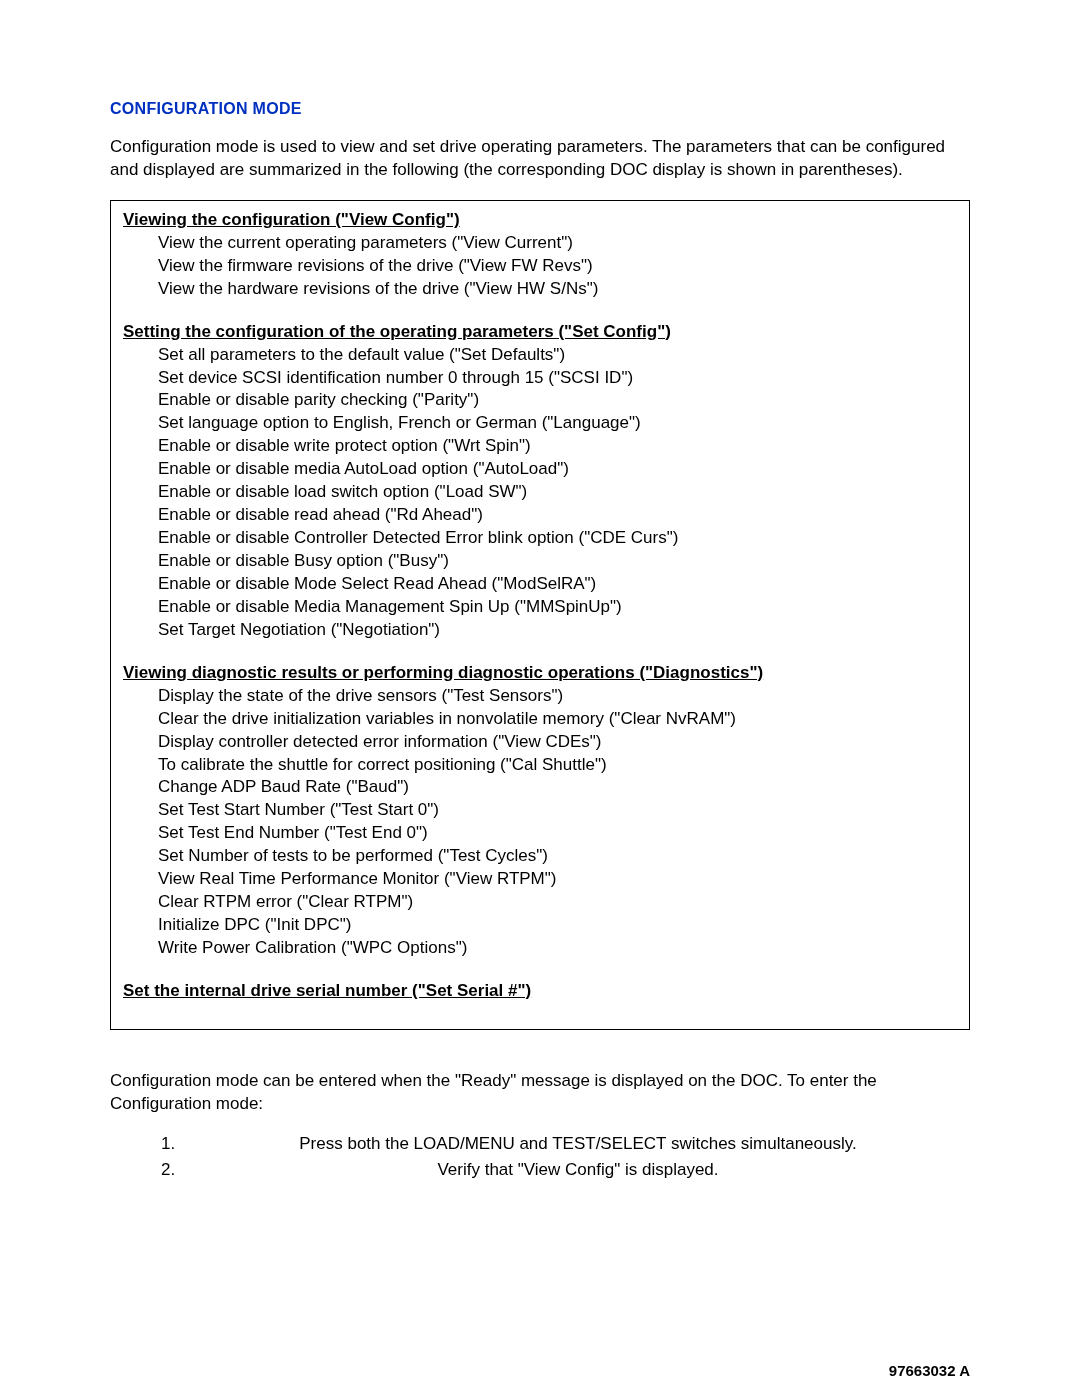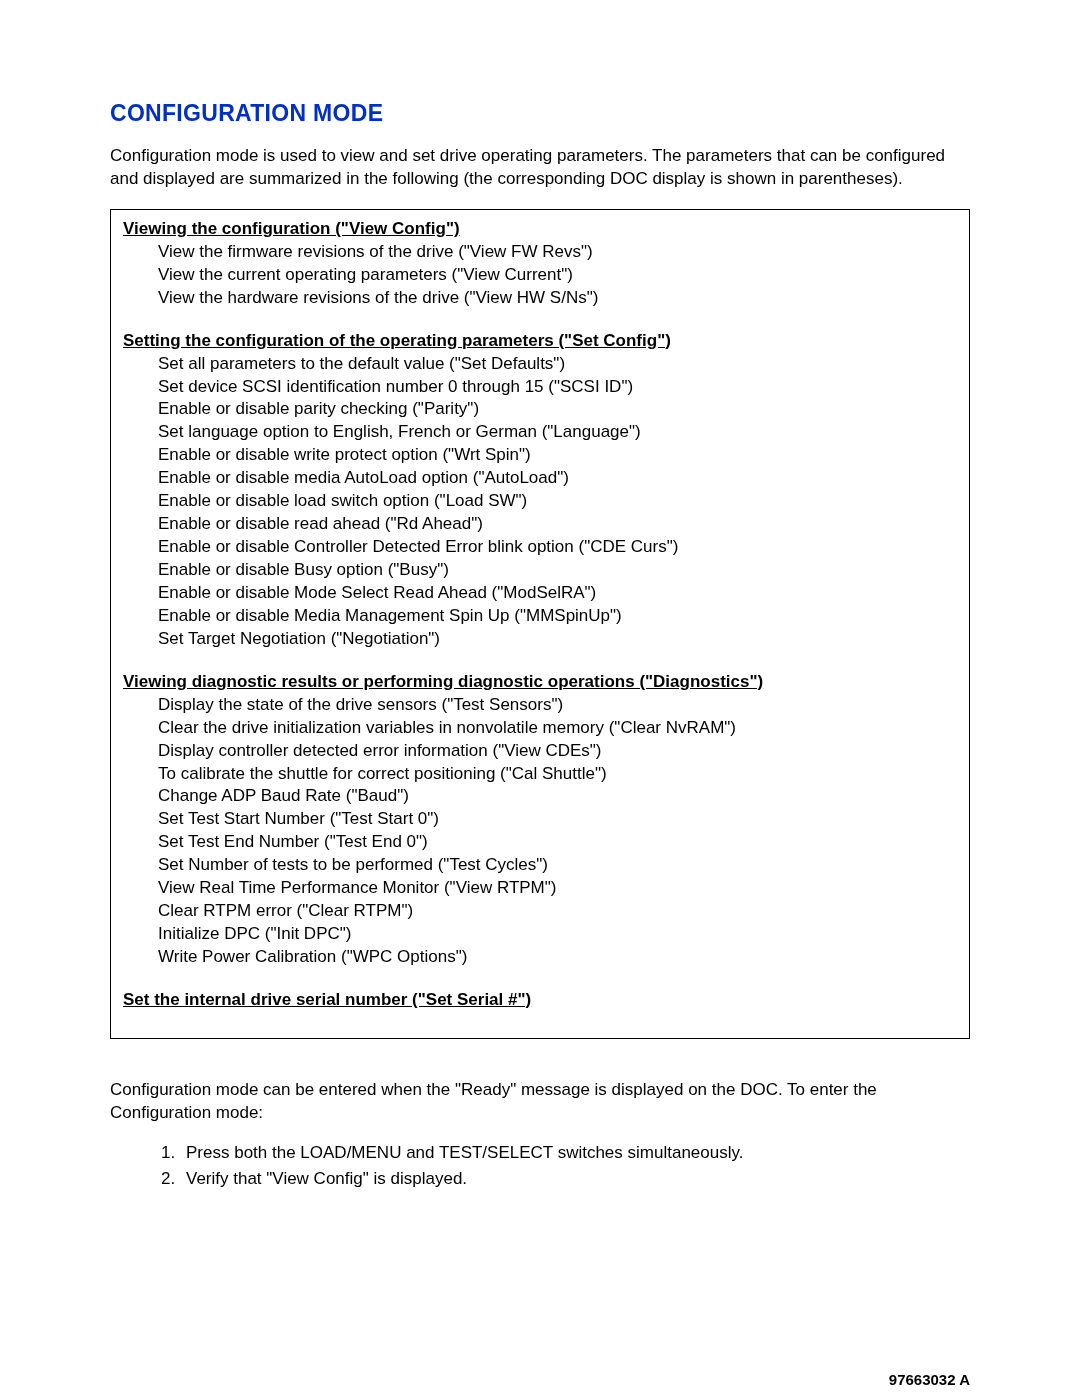--- a/index.html
+++ b/index.html
@@ -11,21 +11,21 @@
     color: #000;
     width: 1080px;
   }
   .page {
     padding: 100px 110px 30px 110px;
     box-sizing: border-box;
     width: 1080px;
   }
   h2.section-title {
     color: #0030c0;
-    font-size: 23px;
+    font-size: 16px;
     font-weight: bold;
     margin: 0 0 18px 0;
     letter-spacing: 0.3px;
   }
   p.intro, p.outro {
     margin: 0 0 18px 0;
     line-height: 1.35;
   }
   .config-box {
     border: 1px solid #000;
@@ -50,20 +50,21 @@
   ul.items li {
     margin: 0;
   }
   ol.steps {
     padding-left: 70px;
     margin: 10px 0 0 0;
   }
   ol.steps li {
     padding-left: 6px;
     margin-bottom: 6px;
+    text-align: center;
   }
   .footer {
     text-align: right;
     font-weight: bold;
     font-size: 15px;
     margin-top: 180px;
     line-height: 1.4;
   }
 </style>
 </head>
@@ -72,22 +73,22 @@
 <div class="page">
 
   <h2 class="section-title">CONFIGURATION MODE</h2>
 
   <p class="intro">Configuration mode is used to view and set drive operating parameters. The parameters that can be configured and displayed are summarized in the following (the corresponding DOC display is shown in parentheses).</p>
 
   <div class="config-box">
 
     <div id="groups-container">
         <div class="group"><span class="group-title">Viewing the configuration ("View Config")</span><ul class="items">
+            <li>View the current operating parameters ("View Current")</li>
             <li>View the firmware revisions of the drive ("View FW Revs")</li>
-            <li>View the current operating parameters ("View Current")</li>
             <li>View the hardware revisions of the drive ("View HW S/Ns")</li>
           </ul></div>
         <div class="group"><span class="group-title">Setting the configuration of the operating parameters ("Set Config")</span><ul class="items">
             <li>Set all parameters to the default value ("Set Defaults")</li>
             <li>Set device SCSI identification number 0 through 15 ("SCSI ID")</li>
             <li>Enable or disable parity checking ("Parity")</li>
             <li>Set language option to English, French or German ("Language")</li>
             <li>Enable or disable write protect option ("Wrt Spin")</li>
             <li>Enable or disable media AutoLoad option ("AutoLoad")</li>
             <li>Enable or disable load switch option ("Load SW")</li>

